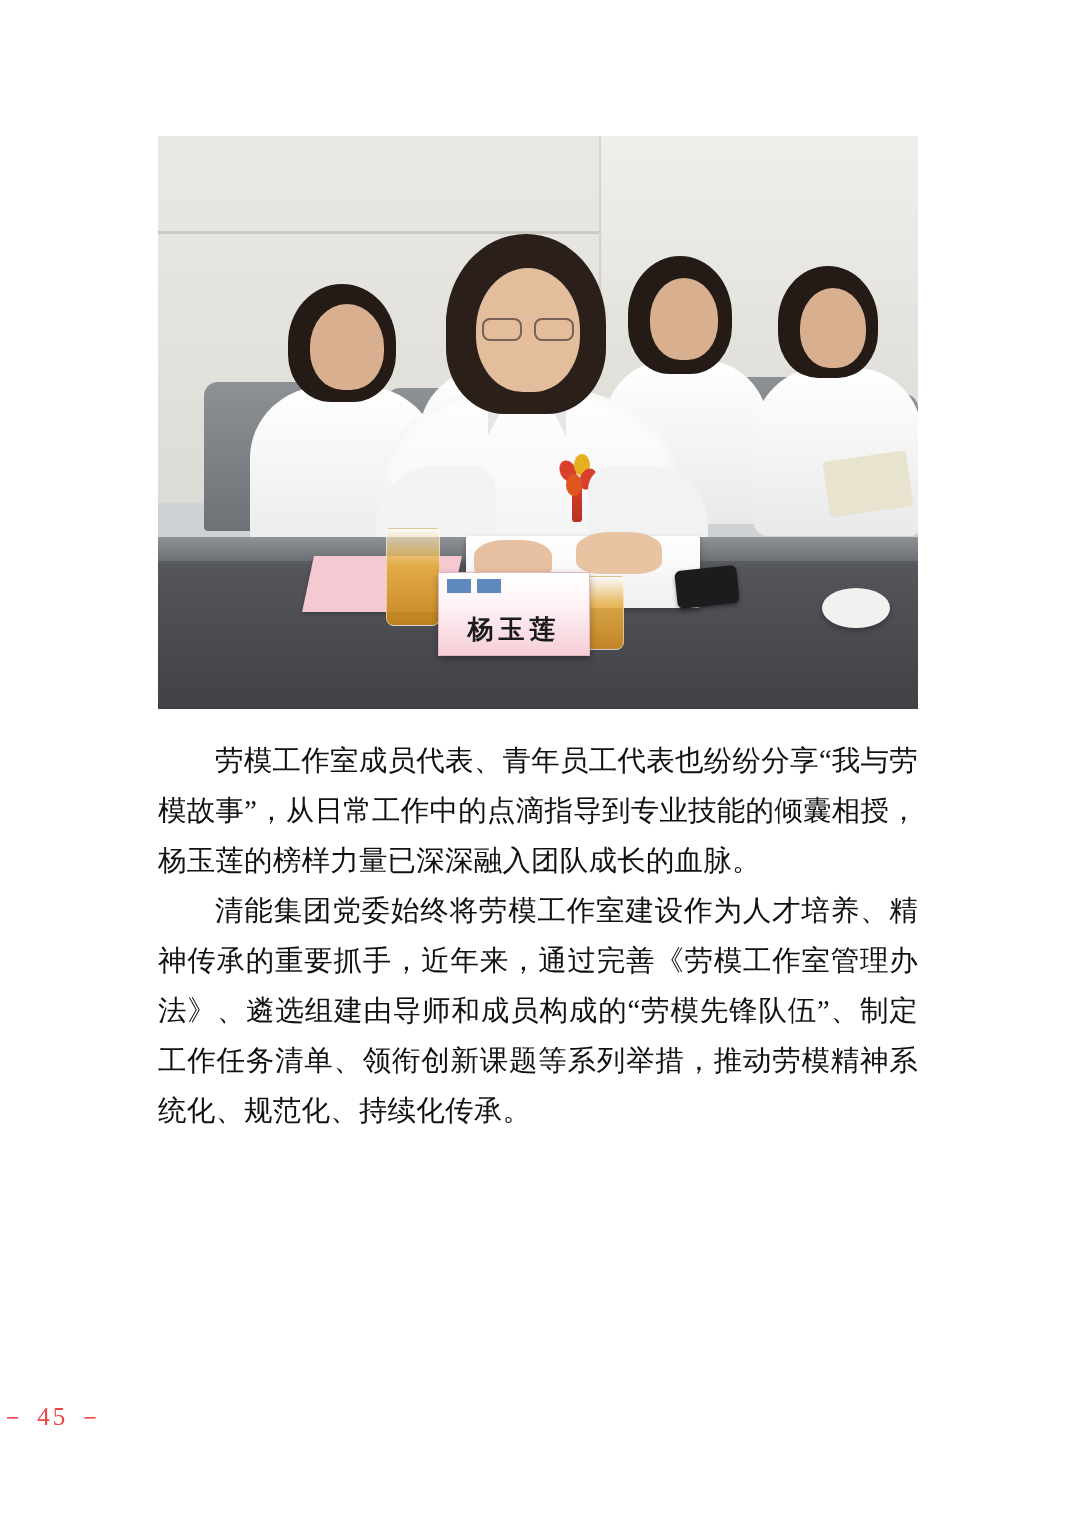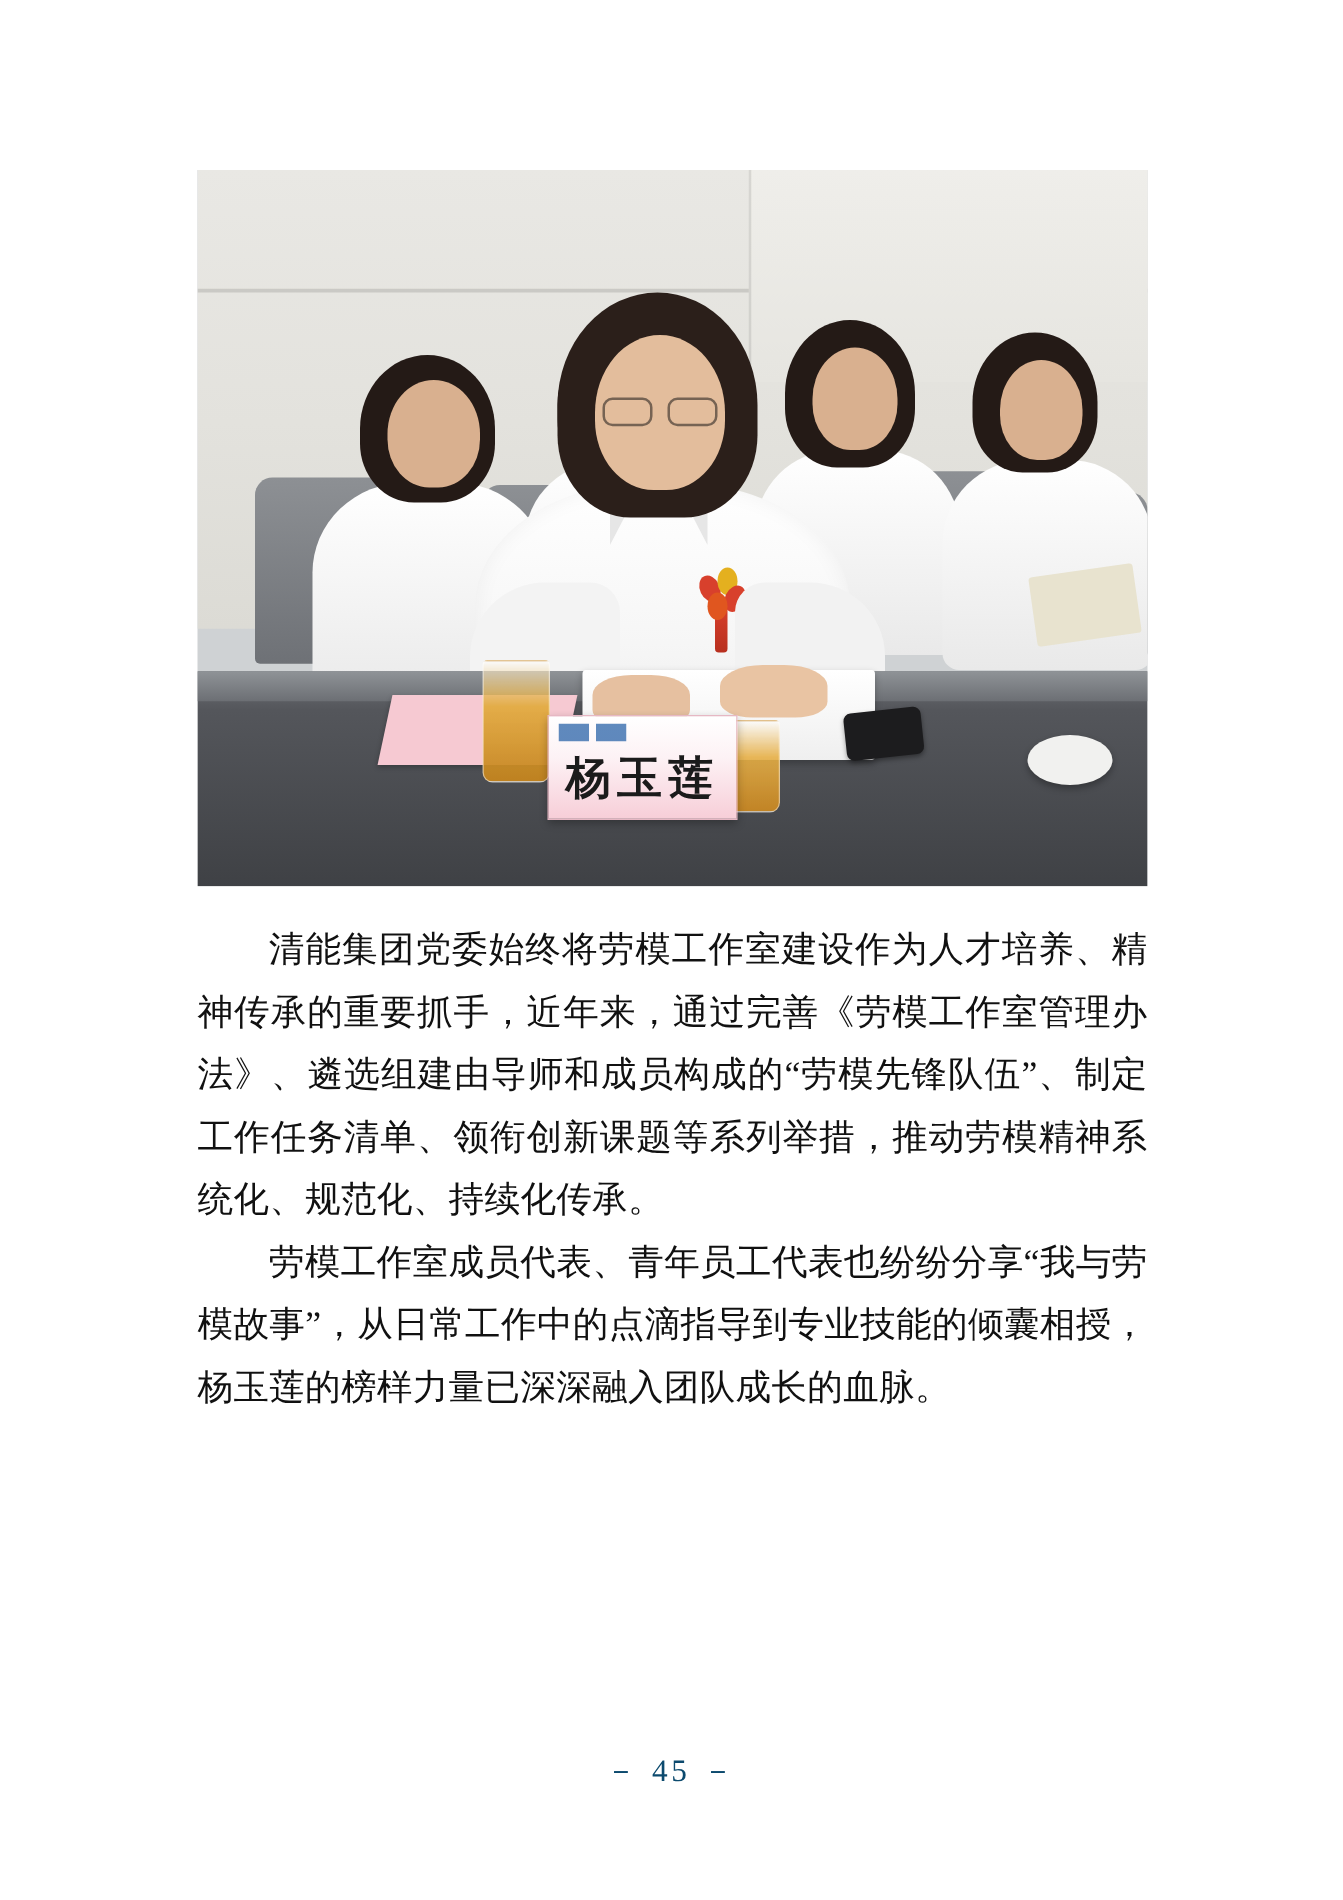--- a/index.html
+++ b/index.html
@@ -228,21 +228,21 @@
   }
   .nameplate {
     position: absolute; left: 280px; top: 436px; width: 150px; height: 82px;
     background: linear-gradient(180deg,#ffffff 0%, #fdf2f5 40%, #f7ced8 100%);
     border: 1px solid #e6b8c4;
     box-shadow: 0 3px 7px rgba(0,0,0,.3);
     display: flex; align-items: flex-end; justify-content: center;
   }
   .nameplate .np-text {
     font-family: Liberation Sans, sans-serif;
-    font-size: 36px;
+    font-size: 26px;
     letter-spacing: 5px;
     color: #1b1b1b;
     padding-bottom: 8px;
     font-weight: 700;
   }
   .nameplate .np-logo {
     position: absolute; left: 8px; top: 6px; width: 54px; height: 14px;
     background: linear-gradient(90deg,#2a63a8 0 45%, transparent 45% 55%, #2a63a8 55% 100%);
     opacity: .75;
   }
@@ -277,24 +277,24 @@
     letter-spacing: 0.2px;
     text-indent: 2em;
     margin: 0 0 0 0;
     font-family: "Liberation Serif", serif;
     color: #111111;
   }
   .footer {
     position: absolute;
     left: 0; right: 0;
     top: 1400px;
-    text-align: center;
+    text-align: left;
     font-size: 25px;
     letter-spacing: 3px;
-    color: #0c4a6e;
+    color: #ef4444;
     font-family: "Liberation Serif", serif;
   }
 </style>
 </head>
 <body>
 
 <div class="page">
 
   <div class="photo-wrap">
     <div class="photo">
@@ -363,18 +363,18 @@
       <div class="cup"></div>
 
       <div class="nameplate">
         <div class="np-logo"></div>
         <div class="np-text">杨玉莲</div>
       </div>
     </div>
   </div>
 
   <div class="body-text">
+    <p class="para">劳模工作室成员代表、青年员工代表也纷纷分享“我与劳模故事”，从日常工作中的点滴指导到专业技能的倾囊相授，杨玉莲的榜样力量已深深融入团队成长的血脉。</p>
     <p class="para">清能集团党委始终将劳模工作室建设作为人才培养、精神传承的重要抓手，近年来，通过完善《劳模工作室管理办法》、遴选组建由导师和成员构成的“劳模先锋队伍”、制定工作任务清单、领衔创新课题等系列举措，推动劳模精神系统化、规范化、持续化传承。</p>
-    <p class="para">劳模工作室成员代表、青年员工代表也纷纷分享“我与劳模故事”，从日常工作中的点滴指导到专业技能的倾囊相授，杨玉莲的榜样力量已深深融入团队成长的血脉。</p>
   </div>
 
   <div class="footer">－ 45 －</div>
 </div>
 
 </body></html>

